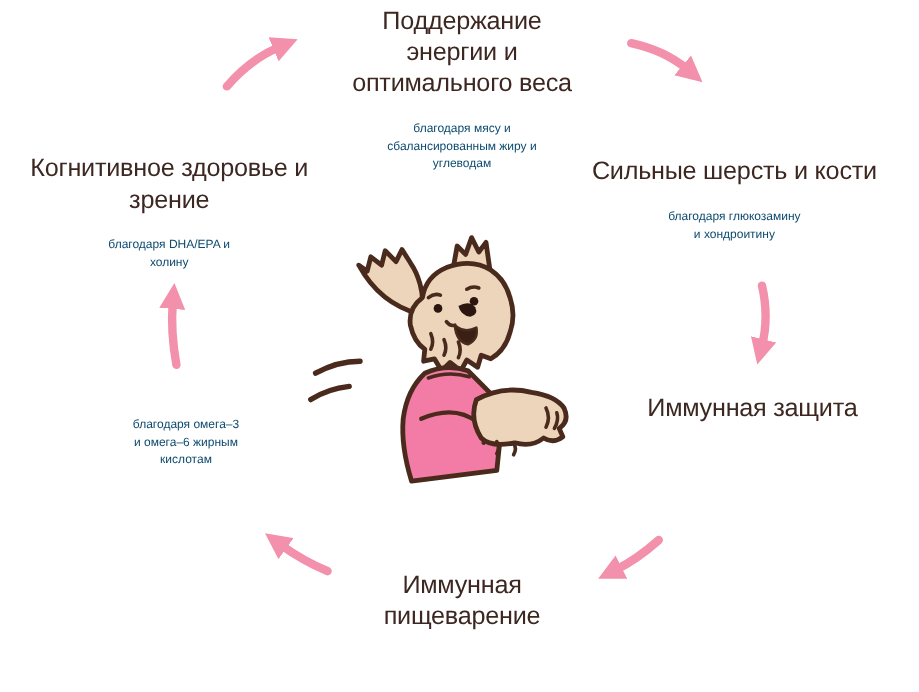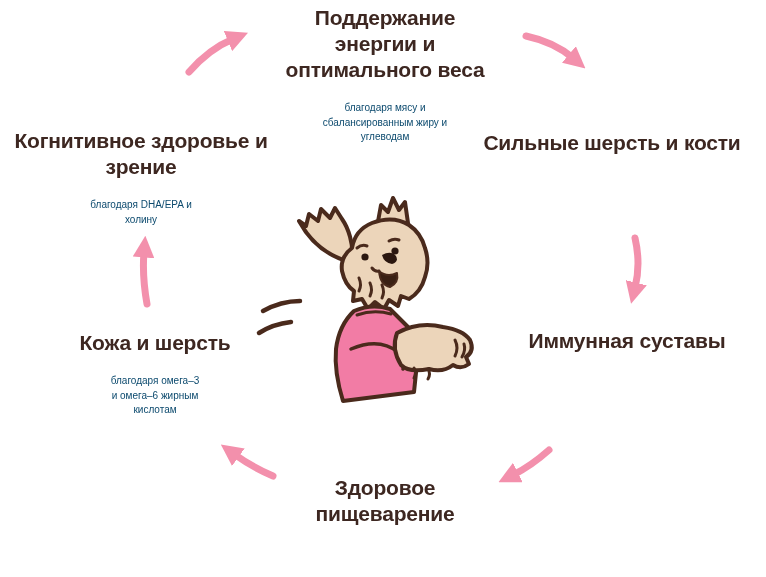--- a/index.html
+++ b/index.html
@@ -5,21 +5,21 @@
   html,body{margin:0;padding:0;background:#ffffff;}
   .canvas{
     position:relative;
     width:766px;height:577px;
     overflow:hidden;
     background:#ffffff;
     font-family:"Liberation Sans", sans-serif;
   }
   .node{position:absolute;text-align:center;}
   .node .title{
-    font-weight:bold;
+    font-weight:normal;
     font-size:21px;
     line-height:1.24;
     color:#3d2721;
     letter-spacing:-0.2px;
     white-space:pre-line;
     margin:0 0 4px 0;
   }
   .node .subtitle{
     font-size:10px;
     line-height:1.45;
@@ -106,33 +106,34 @@
     <div class="title">Поддержание
 энергии и
 оптимального веса</div>
     <div class="subtitle">благодаря мясу и
 сбалансированным жиру и
 углеводам</div>
   </div>
 
   <div class="node" id="node-joints">
     <div class="title">Сильные шерсть и кости</div>
+    <div class="subtitle">благодаря глюкозамину
+и хондроитину</div>
   </div>
 
   <div class="node" id="node-immunity">
-    <div class="title">Иммунная суставы</div>
+    <div class="title">Иммунная защита</div>
   </div>
 
   <div class="node" id="node-digestion">
-    <div class="title">Здоровое
+    <div class="title">Иммунная
 пищеварение</div>
   </div>
 
   <div class="node" id="node-skin">
-    <div class="title">Кожа и шерсть</div>
     <div class="subtitle">благодаря омега–3
 и омега–6 жирным
 кислотам</div>
   </div>
 
   <div class="node" id="node-cognitive">
     <div class="title">Когнитивное здоровье и
 зрение</div>
     <div class="subtitle">благодаря DHA/EPA и
 холину</div>

